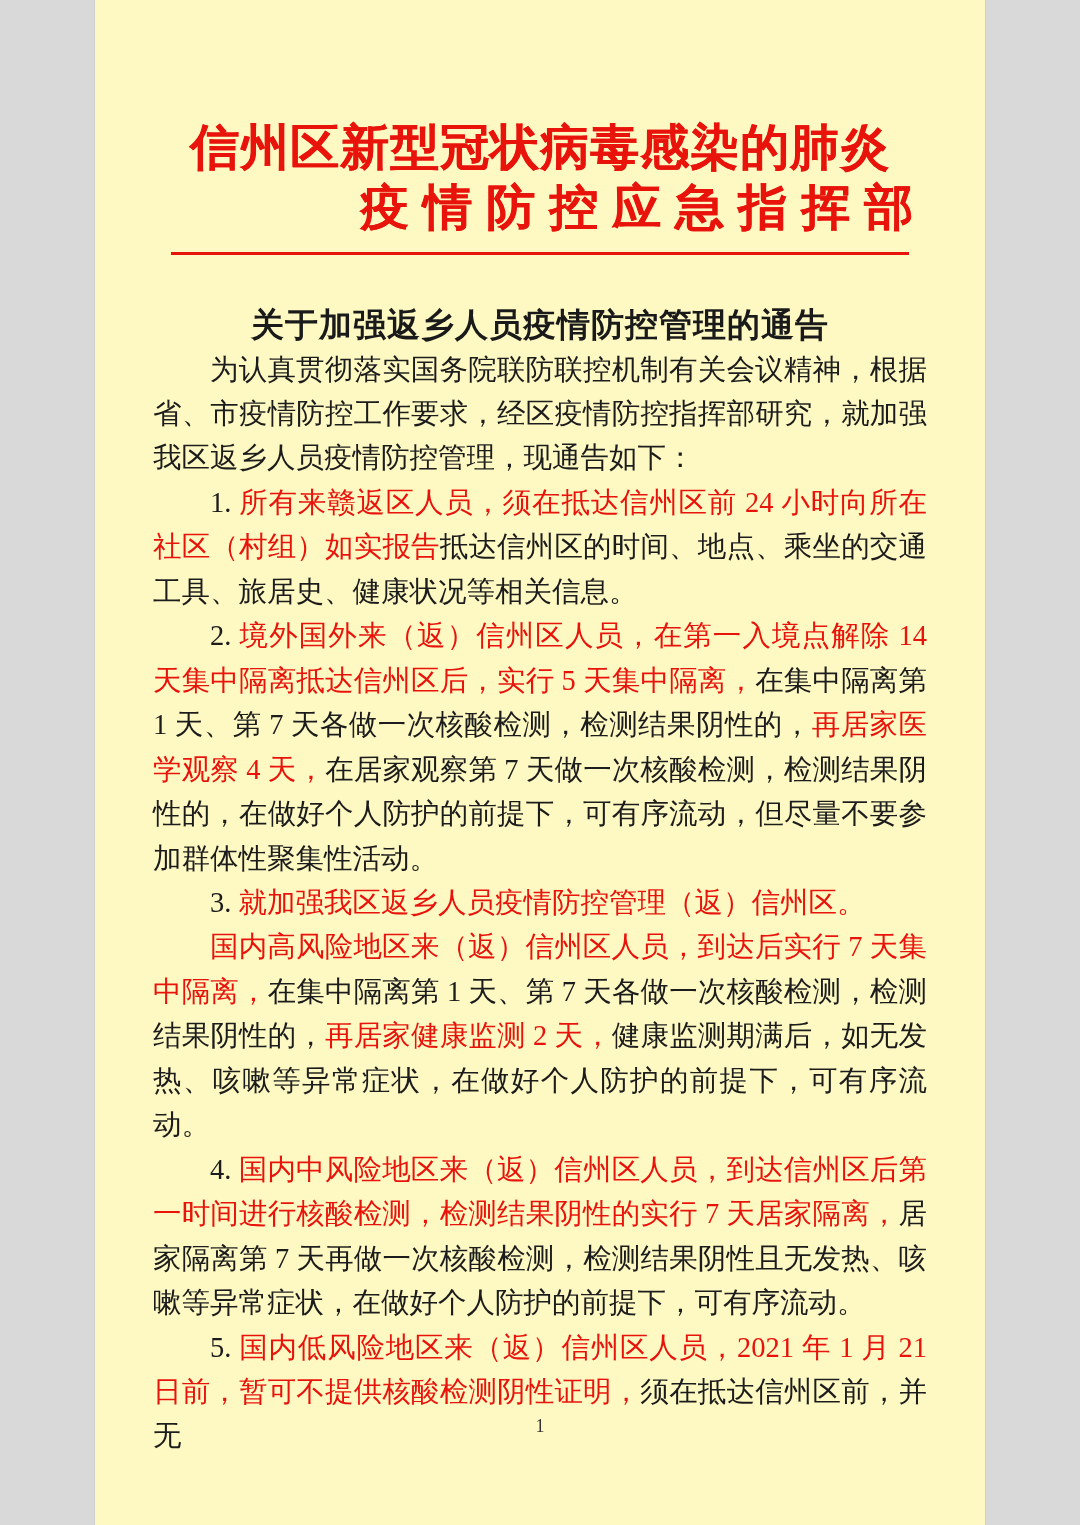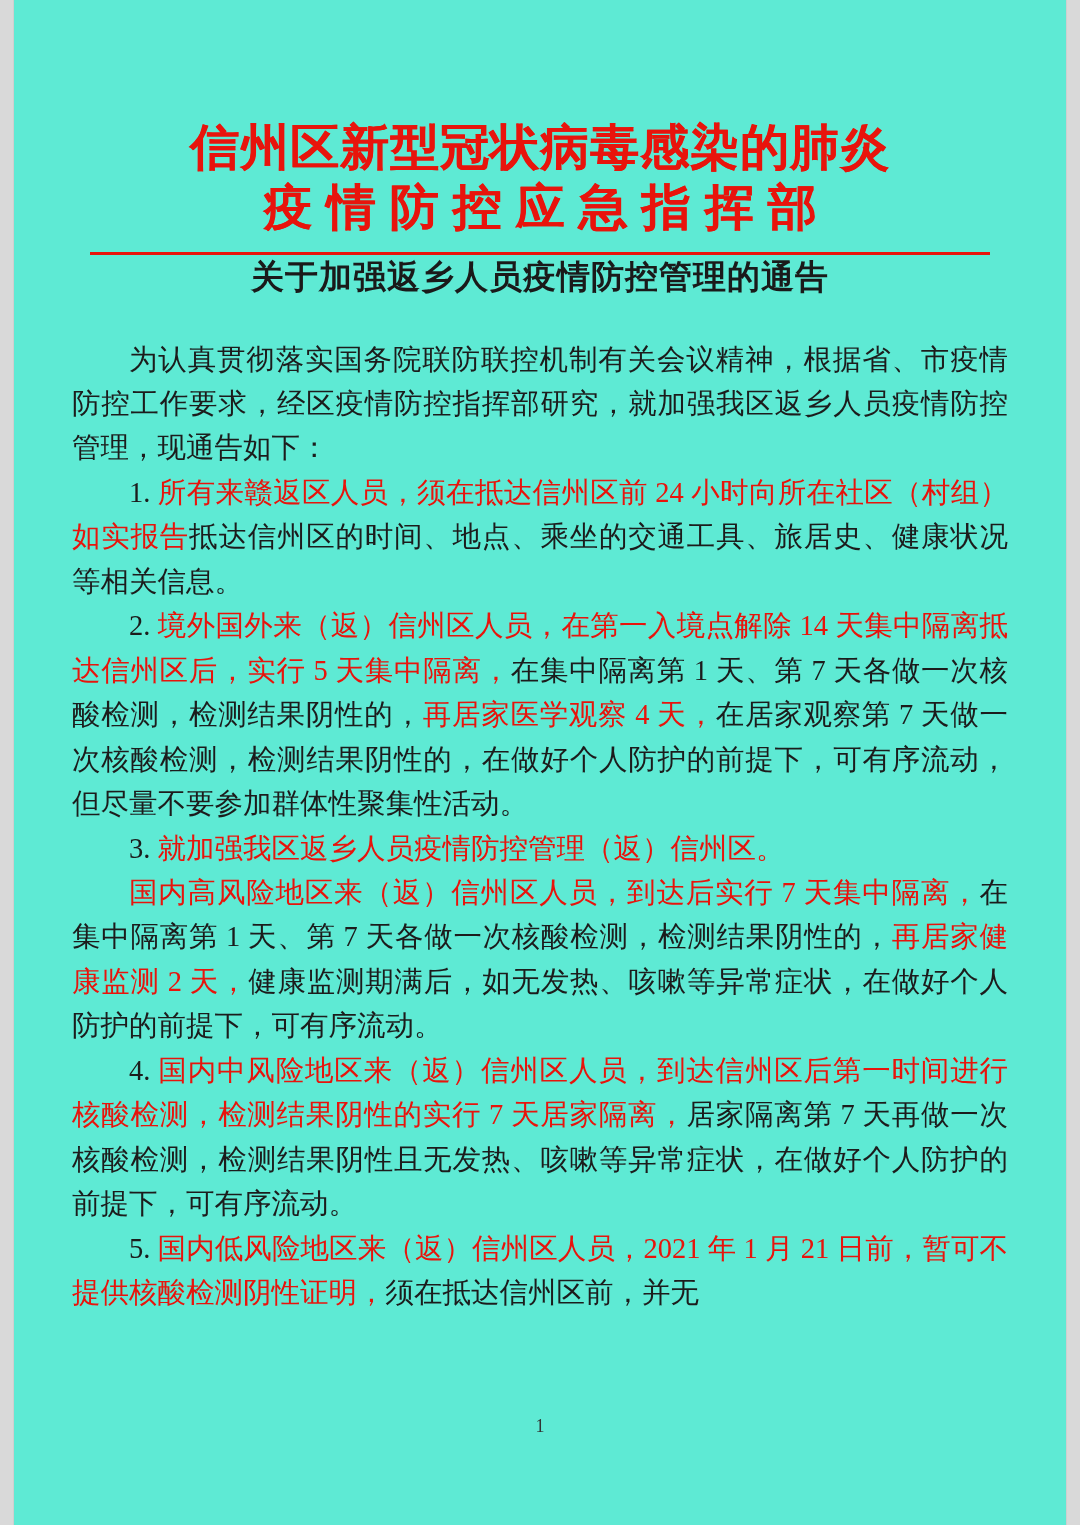--- a/index.html
+++ b/index.html
@@ -8,57 +8,58 @@
     background: #d9d9d9;
   }
   body {
     width: 1080px;
     height: 1525px;
     font-family: "Liberation Serif", "DejaVu Serif", serif;
     display: flex;
     justify-content: center;
   }
   .page {
-    width: 1052px;
+    width: 890px;
     height: 1525px;
-    background: #5eead4;
+    background: #fef9c3;
     box-sizing: border-box;
     padding: 118px 58px 0 58px;
     position: relative;
     box-shadow: 0 0 0 1px #cfcfcf;
   }
   .header-block {
     text-align: center;
   }
   .header-line {
     color: #e8140c;
     font-weight: bold;
     font-size: 49px;
     line-height: 1.22;
     letter-spacing: 1px;
     white-space: nowrap;
     text-shadow: 0.5px 0 0 #e8140c;
   }
   .header-line.spaced {
     letter-spacing: 14px;
     text-indent: 14px;
+    text-align: right;
   }
   .red-rule {
     margin: 14px 18px 0 18px;
     border-top: 3px solid #e8140c;
   }
   .doc-title {
     text-align: center;
     font-weight: bold;
     font-size: 33px;
     color: #1a1a1a;
+    margin-top: 48px;
     letter-spacing: 1px;
   }
   .body-text {
-    margin-top: 38px;
     font-size: 28.5px;
     line-height: 1.56;
     color: #1c1c1c;
     text-align: justify;
     text-justify: inter-ideograph;
   }
   .body-text p {
     margin: 0;
   }
   .indent {

